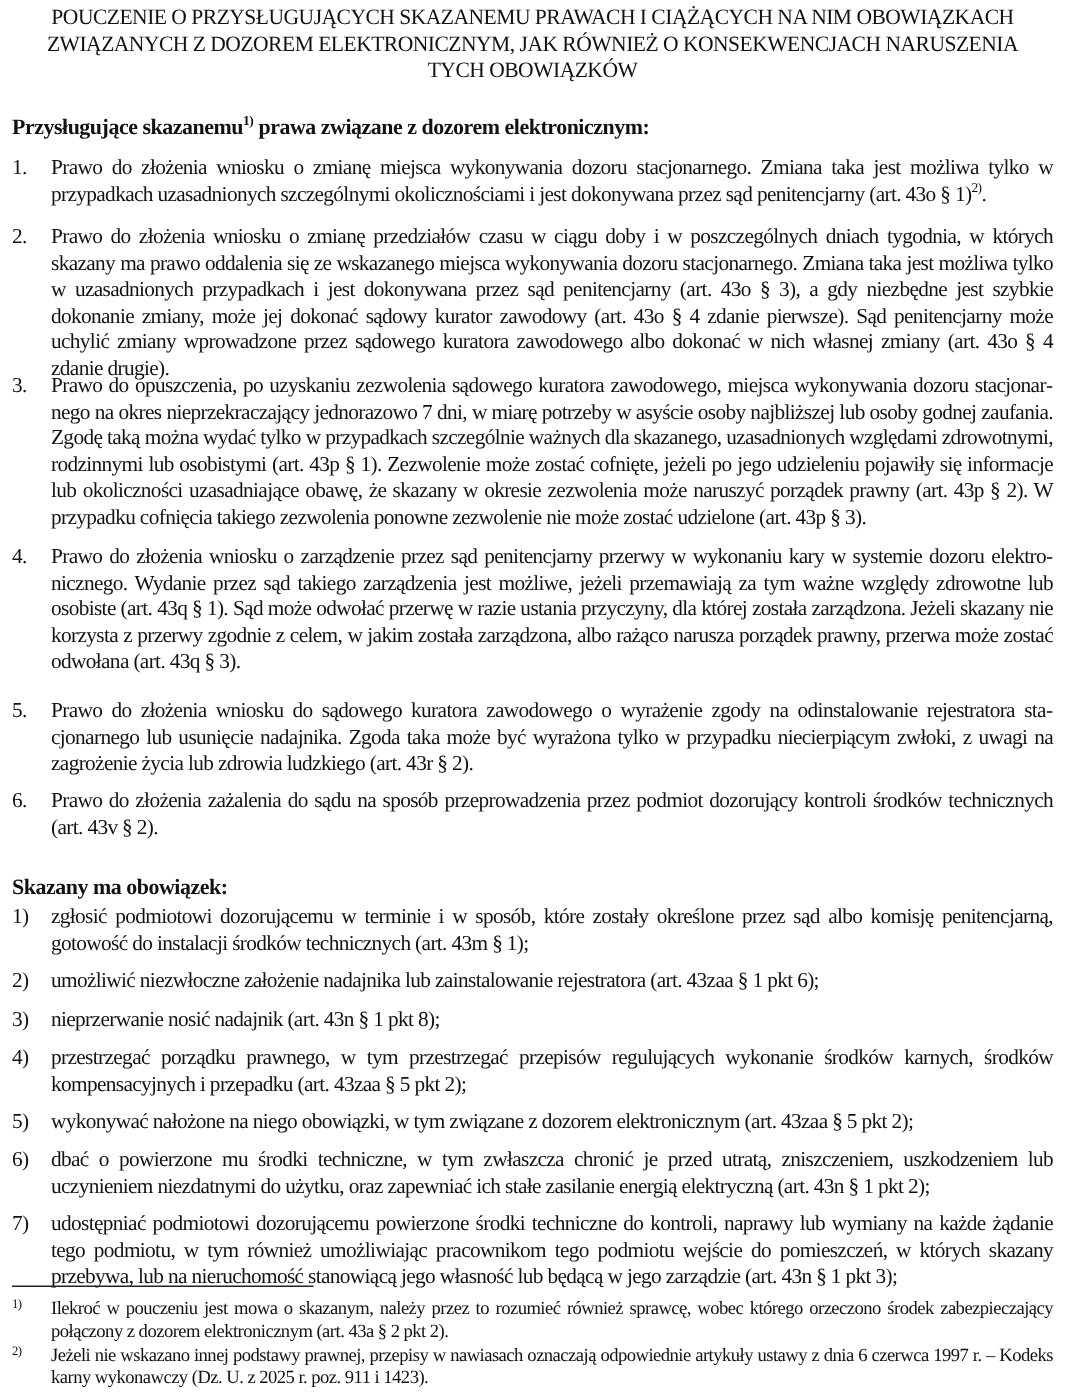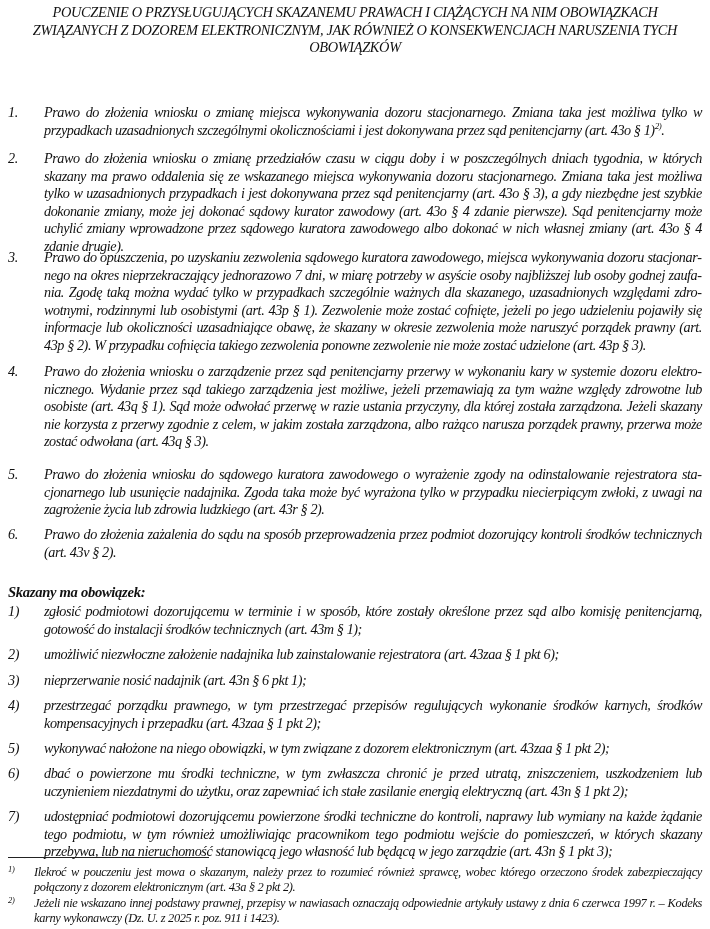--- a/index.html
+++ b/index.html
@@ -1,46 +1,47 @@
 <!DOCTYPE html>
 <html><head>
 <meta charset="utf-8">
 <style>
   html, body { margin: 0; padding: 0; background: #ffffff; }
   body {
     width: 710px; height: 929px; overflow: hidden;
     font-family: "Liberation Serif", "DejaVu Serif", serif;
     color: #111111;
   }
-  .page { position: relative; width: 710px; height: 929px; font-style: italic; }
+  .page { position: relative; width: 710px; height: 929px; }
   .title {
     position: absolute; left: 8px; top: 4px; width: 694px;
     text-align: center; font-size: 14.6px; line-height: 17.6px;
     letter-spacing: -0.35px; transform: scaleX(0.985);
   }
   .heading {
     position: absolute; left: 8px; font-weight: bold;
     font-size: 14.6px; letter-spacing: -0.3px;
   }
   sup { font-size: 9px; vertical-align: 6px; line-height: 0; }
   .item { position: absolute; left: 8px; width: 694px; font-size: 14.2px; line-height: 17.6px; letter-spacing: -0.42px; }
   .item .num { position: absolute; left: 0; top: 0; }
-  .item .txt { margin-left: 36px; text-align: justify; }
+  .item .txt { margin-left: 26px; text-align: justify; }
   .rule { position: absolute; left: 8px; top: 857px; width: 201px; height: 1px; background: #222; }
   .fn { position: absolute; left: 8px; width: 694px; font-size: 12.4px; line-height: 15.4px; letter-spacing: -0.35px; }
   .fn .mark { position: absolute; left: 0; top: -3px; font-size: 8.5px; }
   .fn .txt { margin-left: 26px; text-align: justify; }
 </style>
 </head>
 <body>
 
 <div class="page">
 
   <div class="title">POUCZENIE O PRZYSŁUGUJĄCYCH SKAZANEMU PRAWACH I CIĄŻĄCYCH NA NIM OBOWIĄZKACH ZWIĄZANYCH Z DOZOREM ELEKTRONICZNYM, JAK RÓWNIEŻ O KONSEKWENCJACH NARUSZENIA TYCH OBOWIĄZKÓW</div>
 
+  <div class="heading" style="top:77px;"><span>Przysługujące skazanemu</span><sup>1)</sup><span> prawa związane z dozorem elektronicznym:</span></div>
 
   <div class="item" style="top:104px;">
     <span class="num">1.</span>
     <div class="txt"><span>Prawo do złożenia wniosku o zmianę miejsca wykonywania dozoru stacjonarnego. Zmiana taka jest możliwa tylko w przypadkach uzasadnionych szczególnymi okolicznościami i jest dokonywana przez sąd penitencjarny (art. 43o § 1)</span><sup>2)</sup><span>.</span></div>
   </div>
 
   <div class="item" style="top:150px;">
     <span class="num">2.</span>
     <div class="txt">Prawo do złożenia wniosku o zmianę przedziałów czasu w ciągu doby i w poszczególnych dniach tygodnia, w których skazany ma prawo oddalenia się ze wskazanego miejsca wykonywania dozoru stacjonarnego. Zmiana taka jest możliwa tylko w uzasadnionych przypadkach i jest dokonywana przez sąd penitencjarny (art. 43o § 3), a gdy niezbędne jest szybkie dokonanie zmiany, może jej dokonać sądowy kurator zawodowy (art. 43o § 4 zdanie pierwsze). Sąd peniten­cjarny może uchylić zmiany wprowadzone przez sądowego kuratora zawodowego albo dokonać w nich własnej zmiany (art. 43o § 4 zdanie drugie).</div>
   </div>
@@ -72,31 +73,31 @@
     <div class="txt">zgłosić podmiotowi dozorującemu w terminie i w sposób, które zostały określone przez sąd albo komisję penitencjarną, gotowość do instalacji środków technicznych (art. 43m § 1);</div>
   </div>
 
   <div class="item" style="top:646px;">
     <span class="num">2)</span>
     <div class="txt">umożliwić niezwłoczne założenie nadajnika lub zainstalowanie rejestratora (art. 43zaa § 1 pkt 6);</div>
   </div>
 
   <div class="item" style="top:672px;">
     <span class="num">3)</span>
-    <div class="txt">nieprzerwanie nosić nadajnik (art. 43n § 6 pkt 1);</div>
+    <div class="txt">nieprzerwanie nosić nadajnik (art. 43n § 1 pkt 8);</div>
   </div>
 
   <div class="item" style="top:697px;">
     <span class="num">4)</span>
-    <div class="txt">przestrzegać porządku prawnego, w tym przestrzegać przepisów regulujących wykonanie środków karnych, środków kompensacyjnych i przepadku (art. 43zaa § 1 pkt 2);</div>
+    <div class="txt">przestrzegać porządku prawnego, w tym przestrzegać przepisów regulujących wykonanie środków karnych, środków kompensacyjnych i przepadku (art. 43zaa § 5 pkt 2);</div>
   </div>
 
   <div class="item" style="top:740px;">
     <span class="num">5)</span>
-    <div class="txt">wykonywać nałożone na niego obowiązki, w tym związane z dozorem elektronicznym (art. 43zaa § 1 pkt 2);</div>
+    <div class="txt">wykonywać nałożone na niego obowiązki, w tym związane z dozorem elektronicznym (art. 43zaa § 5 pkt 2);</div>
   </div>
 
   <div class="item" style="top:765px;">
     <span class="num">6)</span>
     <div class="txt">dbać o powierzone mu środki techniczne, w tym zwłaszcza chronić je przed utratą, zniszczeniem, uszkodzeniem lub uczynieniem niezdatnymi do użytku, oraz zapewniać ich stałe zasilanie energią elektryczną (art. 43n § 1 pkt 2);</div>
   </div>
 
   <div class="item" style="top:808px;">
     <span class="num">7)</span>
     <div class="txt">udostępniać podmiotowi dozorującemu powierzone środki techniczne do kontroli, naprawy lub wymiany na każde żądanie tego podmiotu, w tym również umożliwiając pracownikom tego podmiotu wejście do pomieszczeń, w których skazany przebywa, lub na nieruchomość stanowiącą jego własność lub będącą w jego zarządzie (art. 43n § 1 pkt 3);</div>

